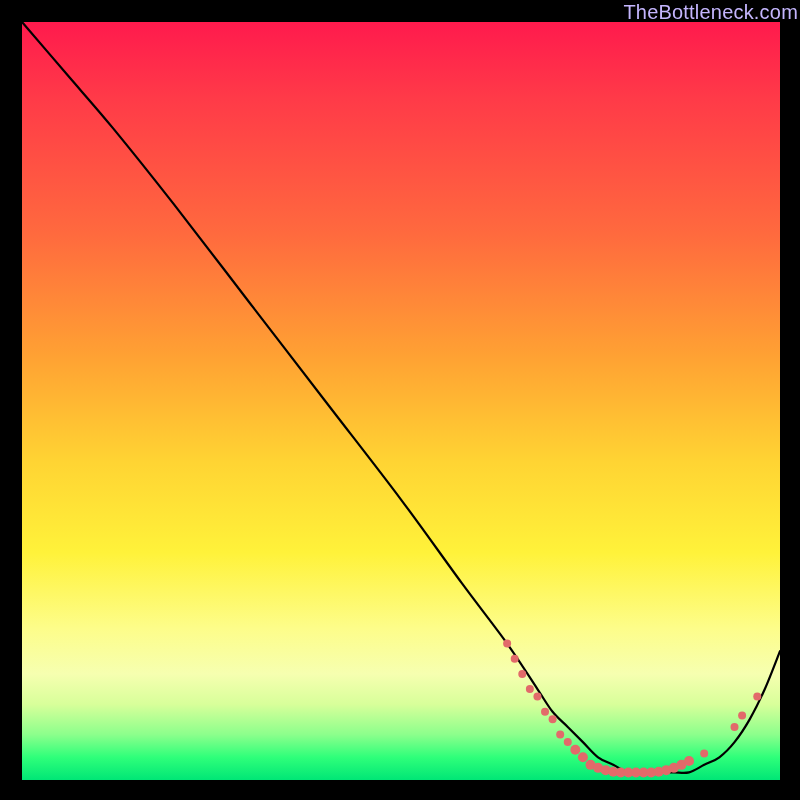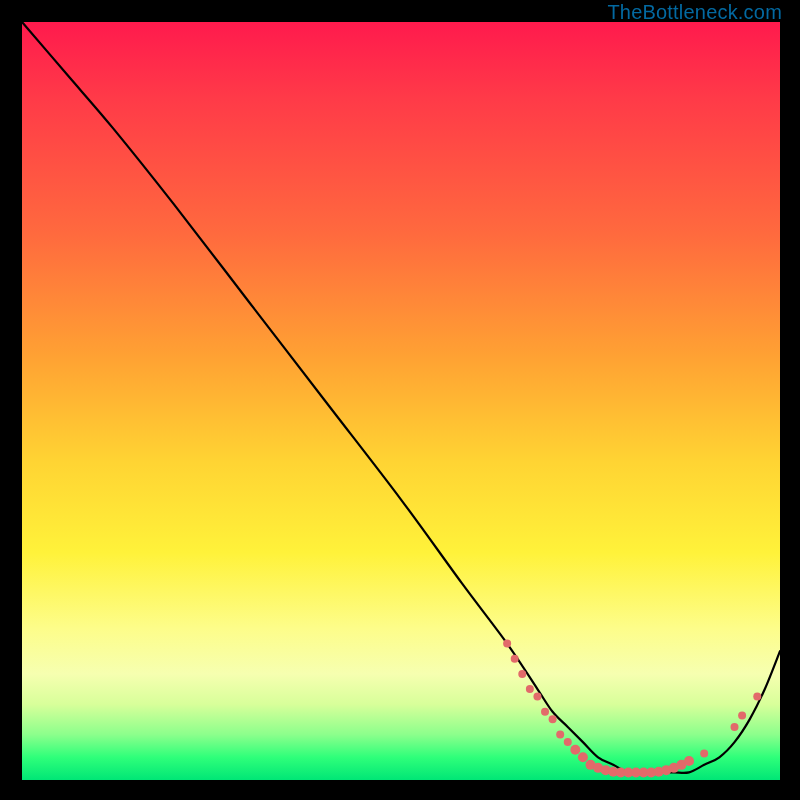--- a/index.html
+++ b/index.html
@@ -43,24 +43,24 @@
     position: absolute;
     left: 0;
     top: 0;
     width: 758px;
     height: 758px;
     overflow: visible;
   }
   .watermark {
     position: absolute;
     top: 1px;
-    right: 18px;
+    right: 2px;
     font-family: Arial, Helvetica, sans-serif;
     font-size: 20px;
-    color: #0369a1;
+    color: #c4b5fd;
     letter-spacing: 0.2px;
     user-select: none;
   }
 </style>
 </head>
 <body>
 
 <div class="stage">
   <div class="plot">
     <svg class="curve" viewBox="0 0 758 758" preserveAspectRatio="none">

